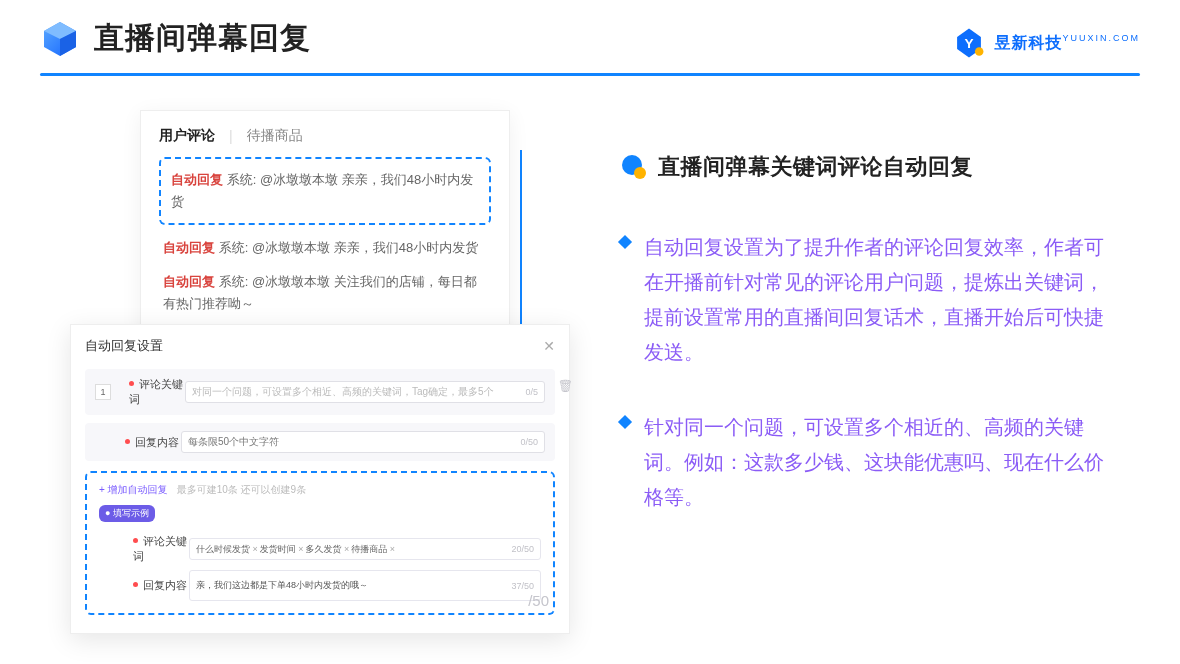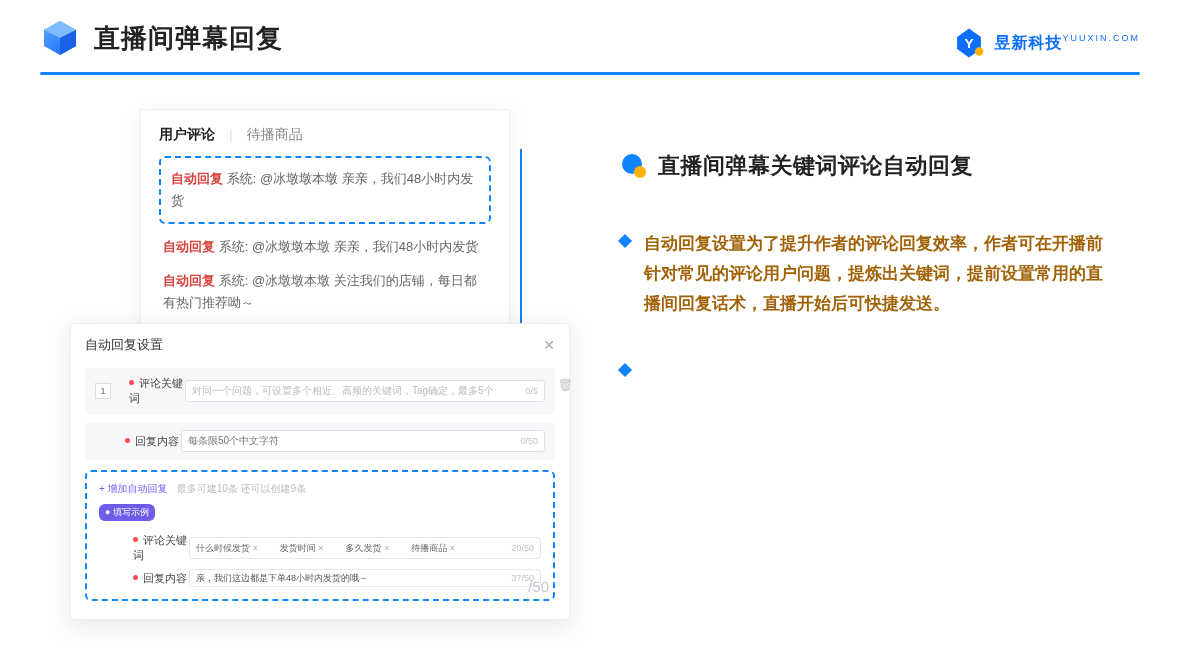--- a/index.html
+++ b/index.html
@@ -18,21 +18,21 @@
   align-items: center;
   padding: 18px 40px 0 40px;
 }
 .header-icon {
   width: 40px;
   height: 40px;
   margin-right: 14px;
   flex-shrink: 0;
 }
 .header-title {
-  font-size: 26px;
+  font-size: 30px;
   font-weight: 700;
   color: #222;
   letter-spacing: 1px;
 }
 .brand {
   position: absolute;
   right: 40px;
   top: 26px;
   display: flex;
   align-items: center;
@@ -234,33 +234,33 @@
 }
 .chips {
   flex: 1;
   border: 1px solid #e6e6ee;
   background: #fff;
   border-radius: 3px;
   height: 22px;
   display: flex;
   align-items: center;
   padding: 0 6px;
-  gap: 22px;
+  gap: 2px;
   font-size: 9px;
   color: #555;
 }
 .chip { color: #666; }
 .chip::after { content: " ×"; color: #aaa; }
 .chips .input-counter { margin-left: auto; }
 .example-single {
   flex: 1;
   border: 1px solid #e6e6ee;
   background: #fff;
   border-radius: 3px;
-  height: 18px;
+  height: 31px;
   display: flex;
   align-items: center;
   padding: 0 6px;
   font-size: 9px;
   color: #555;
   justify-content: space-between;
 }
 .outer-counter {
   position: absolute;
   right: 20px;
@@ -308,25 +308,25 @@
 .diamond {
   width: 10px;
   height: 10px;
   background: #1084ff;
   transform: rotate(45deg);
   margin-top: 7px;
   margin-right: 14px;
   flex-shrink: 0;
 }
 .bullet-text {
-  font-size: 17px;
-  color: #a16207;
+  font-size: 20px;
+  color: #8b5cf6;
   line-height: 1.75;
   max-width: 460px;
-  font-weight: 700;
+  font-weight: 400;
 }
 </style>
 </head>
 <body>
 
 <div class="header">
   <svg class="header-icon" viewBox="0 0 40 40">
     <defs>
         <linearGradient id="g1" x1="0" y1="0" x2="1" y2="1">
       <stop offset="0" stop-color="#5aa9ff"></stop>
@@ -453,16 +453,17 @@
       <div class="section-title">直播间弹幕关键词评论自动回复</div>
     </div>
 
     <div class="bullet-item">
       <div class="diamond"></div>
       <div class="bullet-text">自动回复设置为了提升作者的评论回复效率，作者可在开播前针对常见的评论用户问题，提炼出关键词，提前设置常用的直播间回复话术，直播开始后可快捷发送。</div>
     </div>
 
     <div class="bullet-item">
       <div class="diamond"></div>
+      <div class="bullet-text">针对同一个问题，可设置多个相近的、高频的关键词。例如：这款多少钱、这块能优惠吗、现在什么价格等。</div>
     </div>
   </div>
 
 </div>
 
 </body></html>

